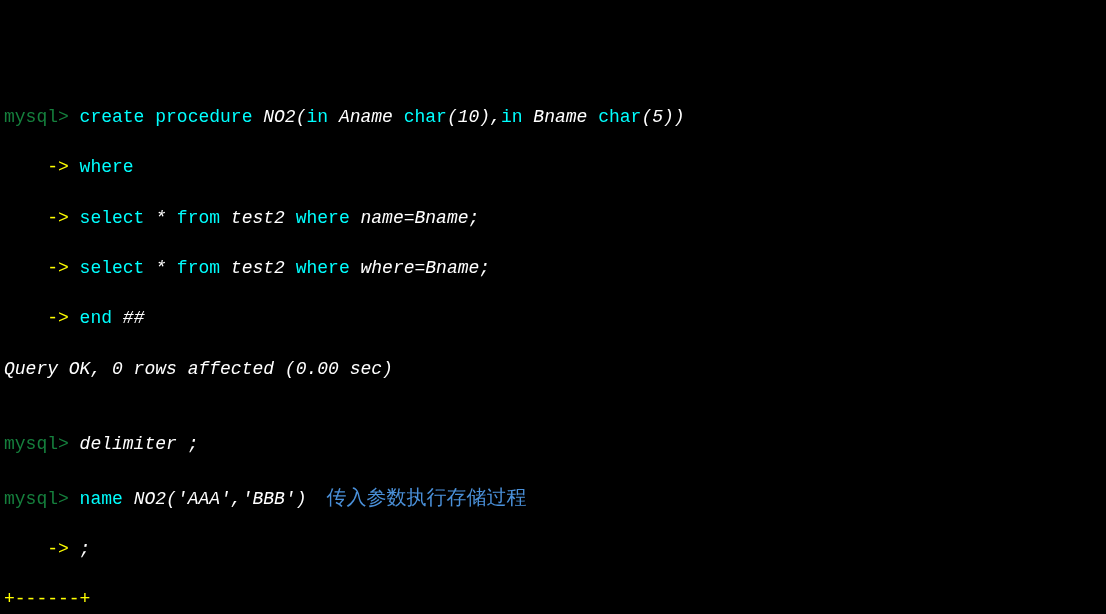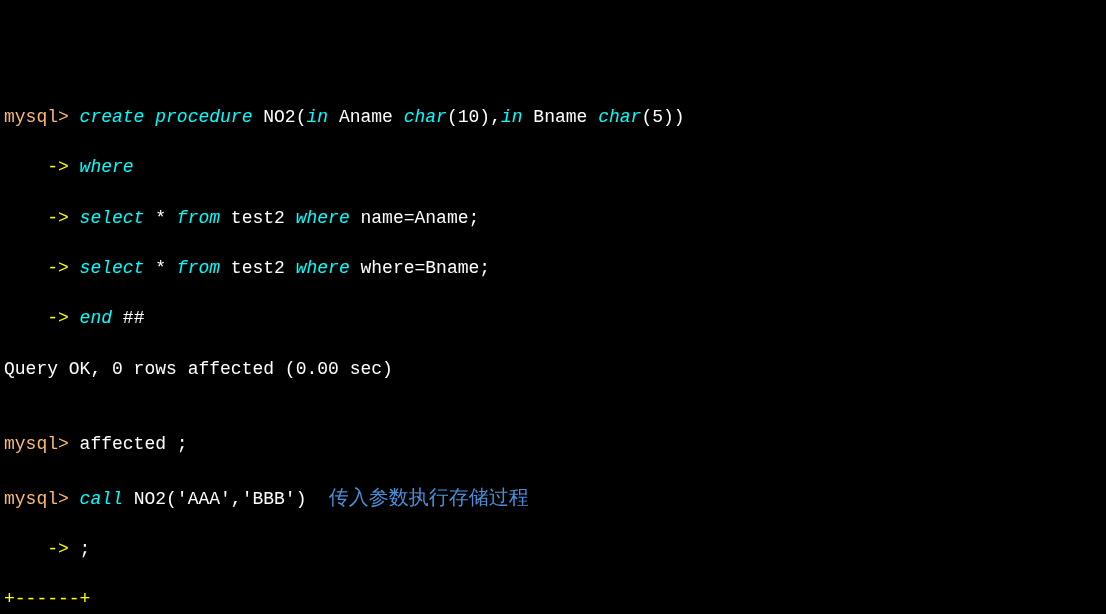--- a/index.html
+++ b/index.html
@@ -12,59 +12,59 @@
       font-family: 'Courier New', Consolas, monospace;
       font-size: 18px;
       line-height: 1.4;
       padding: 4px;
       width: 1106px;
       height: 614px;
       overflow: hidden;
       white-space: pre;
     }
     .prompt {
-      color: #fdba74;
+      color: #15803d;
     }
     .continuation {
       color: #ffff00;
     }
     .keyword {
       color: #00ffff;
-      font-style: italic;
     }
     .white-text {
       color: #ffffff;
+      font-style: italic;
     }
     .yellow-text {
       color: #ffff00;
     }
     .annotation {
       color: #4a90d9;
-      font-family: Liberation Sans, sans-serif;
+      font-family: Liberation Serif, serif;
       font-size: 20px;
       text-align: right;
     }
     .line {
       display: block;
     }
   </style>
 </head>
 <body>
 
 
 
 <div class="line"><span class="prompt">mysql&gt;</span><span class="keyword"> create procedure</span><span class="white-text"> NO2(</span><span class="keyword">in</span><span class="white-text"> Aname </span><span class="keyword">char</span><span class="white-text">(10),</span><span class="keyword">in</span><span class="white-text"> Bname </span><span class="keyword">char</span><span class="white-text">(5))</span></div>
 <div class="line"><span class="continuation">    -&gt;</span><span class="keyword"> where</span></div>
-<div class="line"><span class="continuation">    -&gt;</span><span class="keyword"> select</span><span class="white-text"> * </span><span class="keyword">from</span><span class="white-text"> test2 </span><span class="keyword">where</span><span class="white-text"> name=Aname;</span></div>
+<div class="line"><span class="continuation">    -&gt;</span><span class="keyword"> select</span><span class="white-text"> * </span><span class="keyword">from</span><span class="white-text"> test2 </span><span class="keyword">where</span><span class="white-text"> name=Bname;</span></div>
 <div class="line"><span class="continuation">    -&gt;</span><span class="keyword"> select</span><span class="white-text"> * </span><span class="keyword">from</span><span class="white-text"> test2 </span><span class="keyword">where</span><span class="white-text"> where=Bname;</span></div>
 <div class="line"><span class="continuation">    -&gt;</span><span class="keyword"> end</span><span class="white-text"> ##</span></div>
 <div class="line white-text">Query OK, 0 rows affected (0.00 sec)</div>
 <div class="line"></div>
-<div class="line"><span class="prompt">mysql&gt;</span><span class="white-text"> affected ;</span></div>
-<div class="line"><span class="prompt">mysql&gt;</span><span class="keyword"> call</span><span class="white-text"> NO2('AAA','BBB')</span><span class="annotation">    传入参数执行存储过程</span></div>
+<div class="line"><span class="prompt">mysql&gt;</span><span class="white-text"> delimiter ;</span></div>
+<div class="line"><span class="prompt">mysql&gt;</span><span class="keyword"> name</span><span class="white-text"> NO2('AAA','BBB')</span><span class="annotation">    传入参数执行存储过程</span></div>
 <div class="line"><span class="continuation">    -&gt;</span><span class="white-text"> ;</span></div>
 <div class="line yellow-text">+------+</div>
 
 
 
 
 
 
 
 

